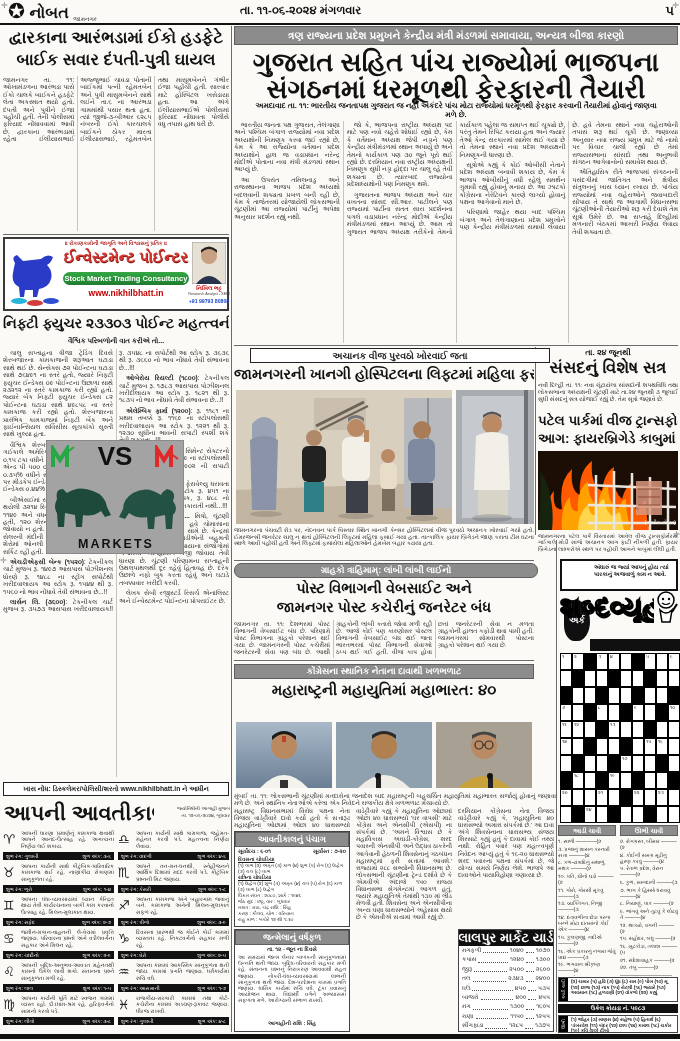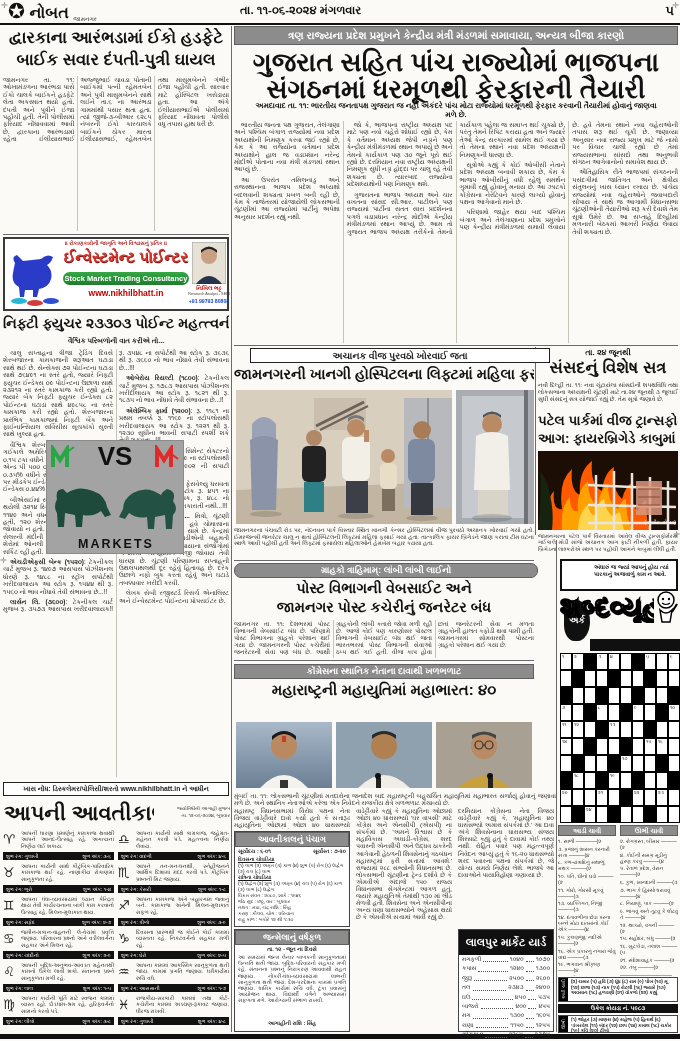--- a/index.html
+++ b/index.html
@@ -375,21 +375,21 @@
     <div class="grybar nw" style="height:13px;font-size:8.5px;">જન્મેલાનું વર્ષફળ</div>
     <div class="ctr" style="font-size:5.6px;font-weight:bold;padding:1px 0;">તા. ૧૨ - જૂન ના દિવસે</div>
     <div class="jst" style="font-size:5.4px;line-height:6.2px;padding:0 3px;height:66px;overflow:hidden;">આ સમયમાં જન્મ લેનાર બાળકની સાનુકૂળતામાં ઉન્નતિ થતી જાય. બુદ્ધિ-પરિવારનો સહકાર મળી રહે. સંતાનના પ્રશ્નનું નિરાકરણ આવવાથી રાહત જણાય. નોકરી-ધંધા-વ્યવસાયમાં લાભની સાનુકૂળતા થતી જાય. દેશ-પરદેશના કામમાં પ્રગતિ જણાય. ધાર્મિક કાર્યમાં રુચિ વધે. ટૂંકા પ્રવાસનું આયોજન થાય. વિદ્યાર્થી વર્ગને અભ્યાસમાં સફળતા મળે. આરોગ્યની સંભાળ રાખવી.</div>
     <div class="ctr" style="font-size:5.4px;font-weight:bold;">આગાહીની રાશિ : સિંહ</div>
   </div>
 
   <div class="abs jst" style="left:356px;top:807px;width:96px;height:225px;font-size:6.2px;line-height:7.1px;overflow:hidden;">વાડેટ્ટીવારે કહ્યું કે મહાયુતિના ઓછામાં ઓછા ૪૦ ધારાસભ્યો 'ઘર વાપસી' માટે કોંગ્રેસ અને એનસીપી (એસપી) ના સંપર્કમાં છે. 'અમને વિશ્વાસ છે કે મહાવિકાસ અઘાડી-કોંગ્રેસ, શરદ પવારની એનસીપી અને ઉદ્ધવ ઠાકરેની આગેવાની હેઠળની શિવસેનાનું ગઠબંધન મહારાષ્ટ્રમાં ફરી સત્તામાં આવશે.' રાજ્યમાં ૨૮૮ સભ્યોની વિધાનસભા છે. લોકસભાની ચૂંટણીના ટ્રેન્ડ દર્શાવે છે કે એમવીએ અંદાજે ૧૫૦ રાજ્ય વિધાનસભા સેગમેન્ટમાં આગળ હતું, જ્યારે મહાયુતિએ તેમાંથી ૧૩૦ માં લીડ મેળવી હતી. શિવસેના અને એનસીપીના અન્ય ઘણા ધારાસભ્યોને અહેસાસ થયો છે કે એમવીએ સત્તામાં આવી રહ્યું છે.</div>
   <div class="abs jst" style="left:458px;top:807px;width:96px;height:118px;font-size:6.2px;line-height:7.1px;overflow:hidden;">દરમિયાન કોંગ્રેસના નેતા વિજય વાડેટ્ટીવારે કહ્યું કે, 'મહાયુતિના ૪૦ ધારાસભ્યો અમારા સંપર્કમાં છે.' આ દાવા અંગે શિવસેનાના ધારાસભ્ય સંજય શિરસાટે કહ્યું હતું કે દાવામાં કોઈ તથ્ય નથી. રોહિત પવારે પણ મહત્ત્વપૂર્ણ નિવેદન આપ્યું હતું કે ૧૬-૨૦ ધારાસભ્યો શરદ પવારના પક્ષના સંપર્કમાં છે, જે યોગ્ય સમયે નિર્ણય લેશે. ભાજપે આ દાવાઓને પાયાવિહોણા ગણાવ્યા છે.</div>
 
   <div class="abs box" style="left:458px;top:929px;width:96px;height:103px;">
-    <div class="blkbar nw ctr" style="height:25px;font-size:11px;justify-content:center;">લાલપુર માર્કેટ યાર્ડ</div>
+    <div class="blkbar nw ctr" style="height:16px;font-size:13px;justify-content:center;">લાલપુર માર્કેટ યાર્ડ</div>
     <div id="mk-rows">
         <div class="mk-row">
           <span>મગફળી</span>
           <span class="mk-dots"></span>
           <span>૧૦૪૦</span>
           <span class="mk-dots" style="max-width: 8px;"></span>
           <span>૧૦૭૦</span>
         </div>
         <div class="mk-row">
           <span>કપાસ</span>

